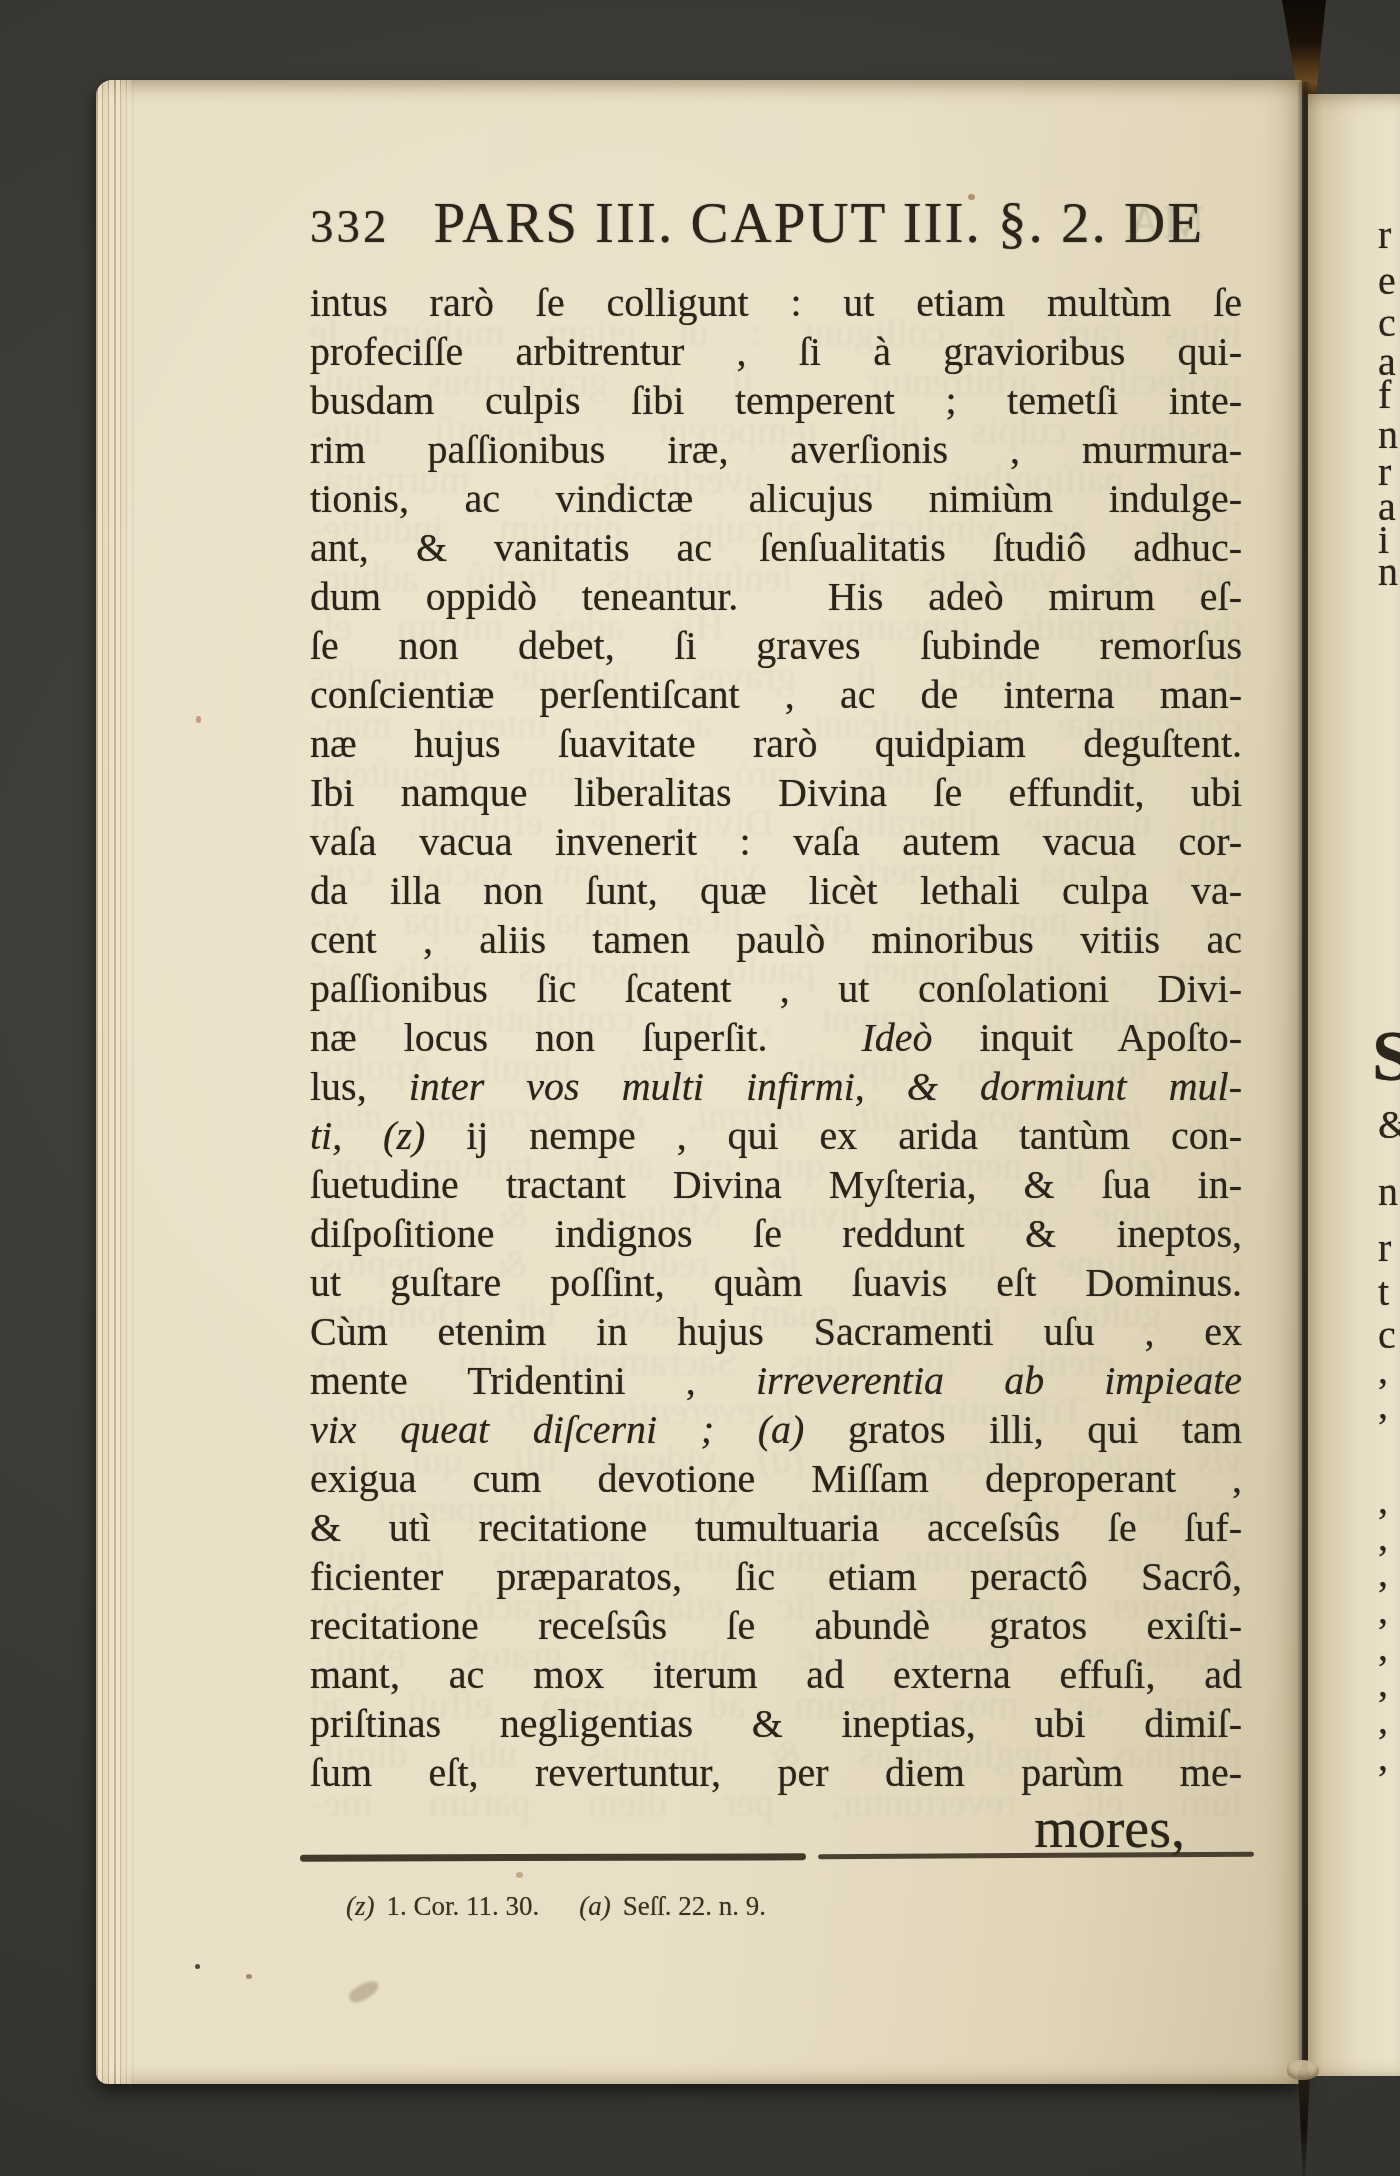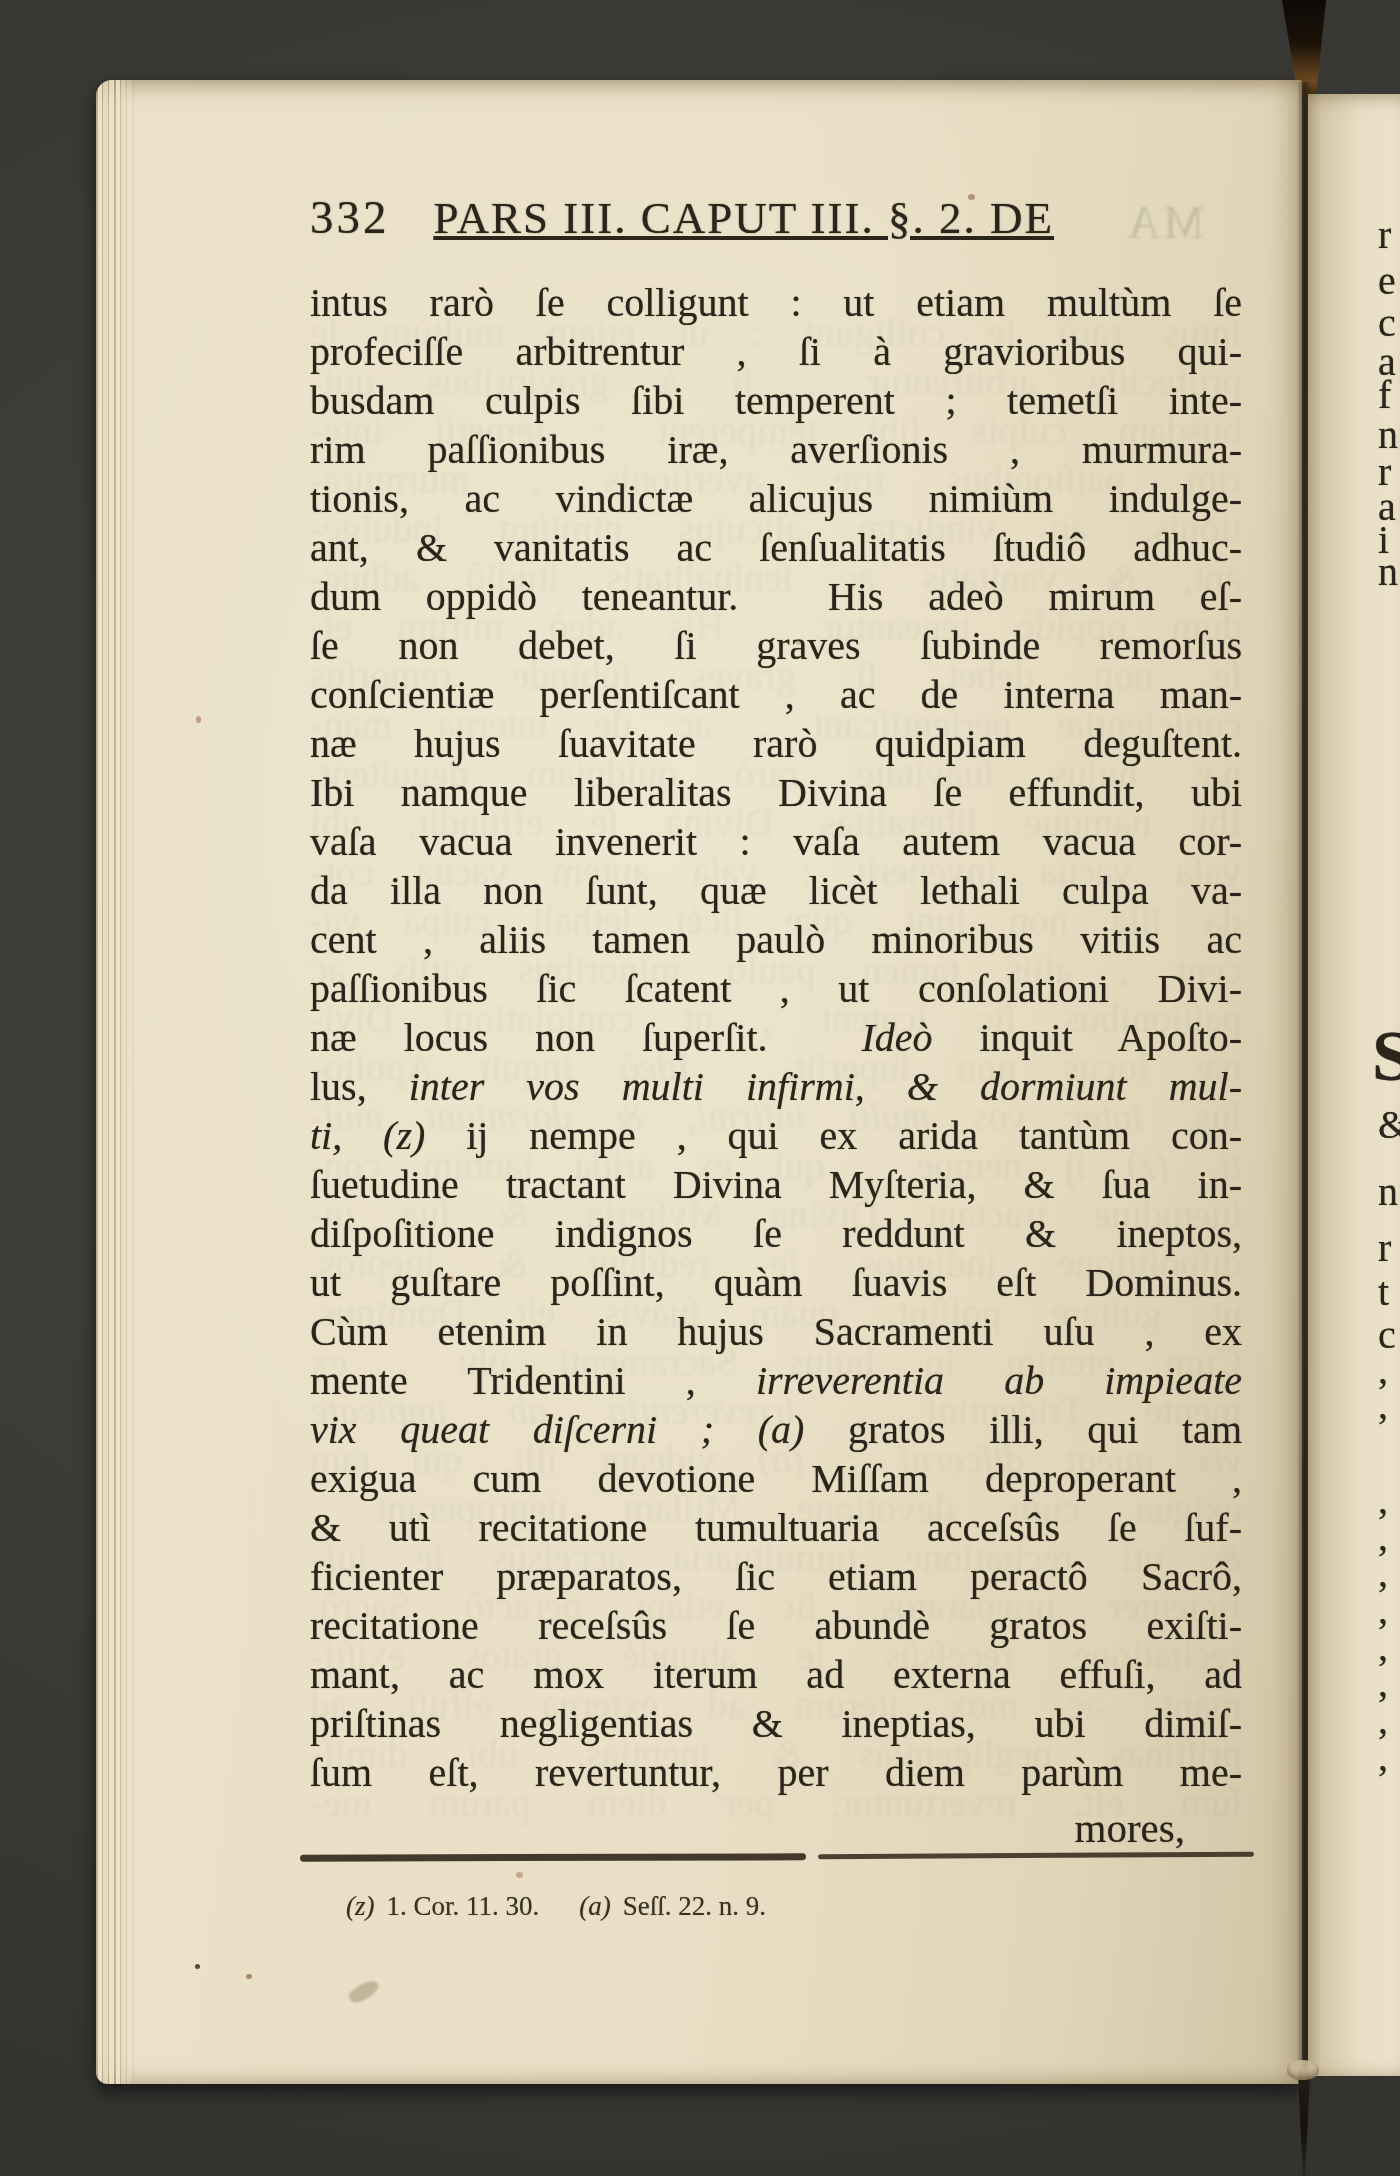--- a/index.html
+++ b/index.html
@@ -53,42 +53,42 @@
     mask-image:linear-gradient(90deg,#000 0 55%,transparent 100%);
   }
   
   .header-row{
     position:absolute;left:214px;top:110px;width:932px;height:64px;
     display:flex;align-items:baseline;gap:44px;
     color:#2c251b;text-shadow:0 0 1.3px rgba(44,36,26,.7);
     white-space:nowrap;
   }
   .pagenum{font-size:47px;letter-spacing:3px;}
-  .header{font-size:45px;letter-spacing:2px;text-decoration:underline;}
+  .header{font-size:57px;letter-spacing:2px;}
   .textblock{
     position:absolute;left:214px;top:198px;width:932px;
     color:#2b241a;text-shadow:0 0 1.1px rgba(44,36,26,.55);
   }
   .line{
     height:49px;line-height:49px;font-size:40px;
     text-align:justify;text-align-last:justify;text-justify:inter-word;
   }
   .it{font-style:italic;}
   .ghost{
     transform:scaleX(-1);filter:blur(1.6px);opacity:.055;
     color:#46584a;text-shadow:none;top:228px;pointer-events:none;
   }
   .ghost .line{text-shadow:none;}
   .ghost-ma{
     position:absolute;left:1028px;top:116px;font-size:46px;letter-spacing:3px;
     color:#5d685c;opacity:.22;filter:blur(1.2px);transform:scaleX(-1);
   }
   .catchword-row{
     position:absolute;left:214px;top:1724px;width:932px;height:49px;
-    line-height:49px;font-size:41px;text-align:right;padding-right:57px;
+    line-height:49px;font-size:56px;text-align:right;padding-right:57px;
     box-sizing:border-box;color:#2b241a;text-shadow:0 0 1.1px rgba(44,36,26,.55);
   }
   .rule{position:absolute;background:#352b1e;border-radius:4px;}
   .rule-a{left:204px;top:1774px;width:506px;height:7px;transform:rotate(-.15deg);opacity:.92;}
   .rule-b{left:722px;top:1773px;width:436px;height:5px;transform:rotate(-.35deg);opacity:.88;}
   .footnote{
     position:absolute;left:250px;top:1806px;width:900px;
     font-size:27px;line-height:40px;color:#3a3122;
     text-shadow:0 0 1px rgba(50,40,28,.5);white-space:nowrap;
   }

